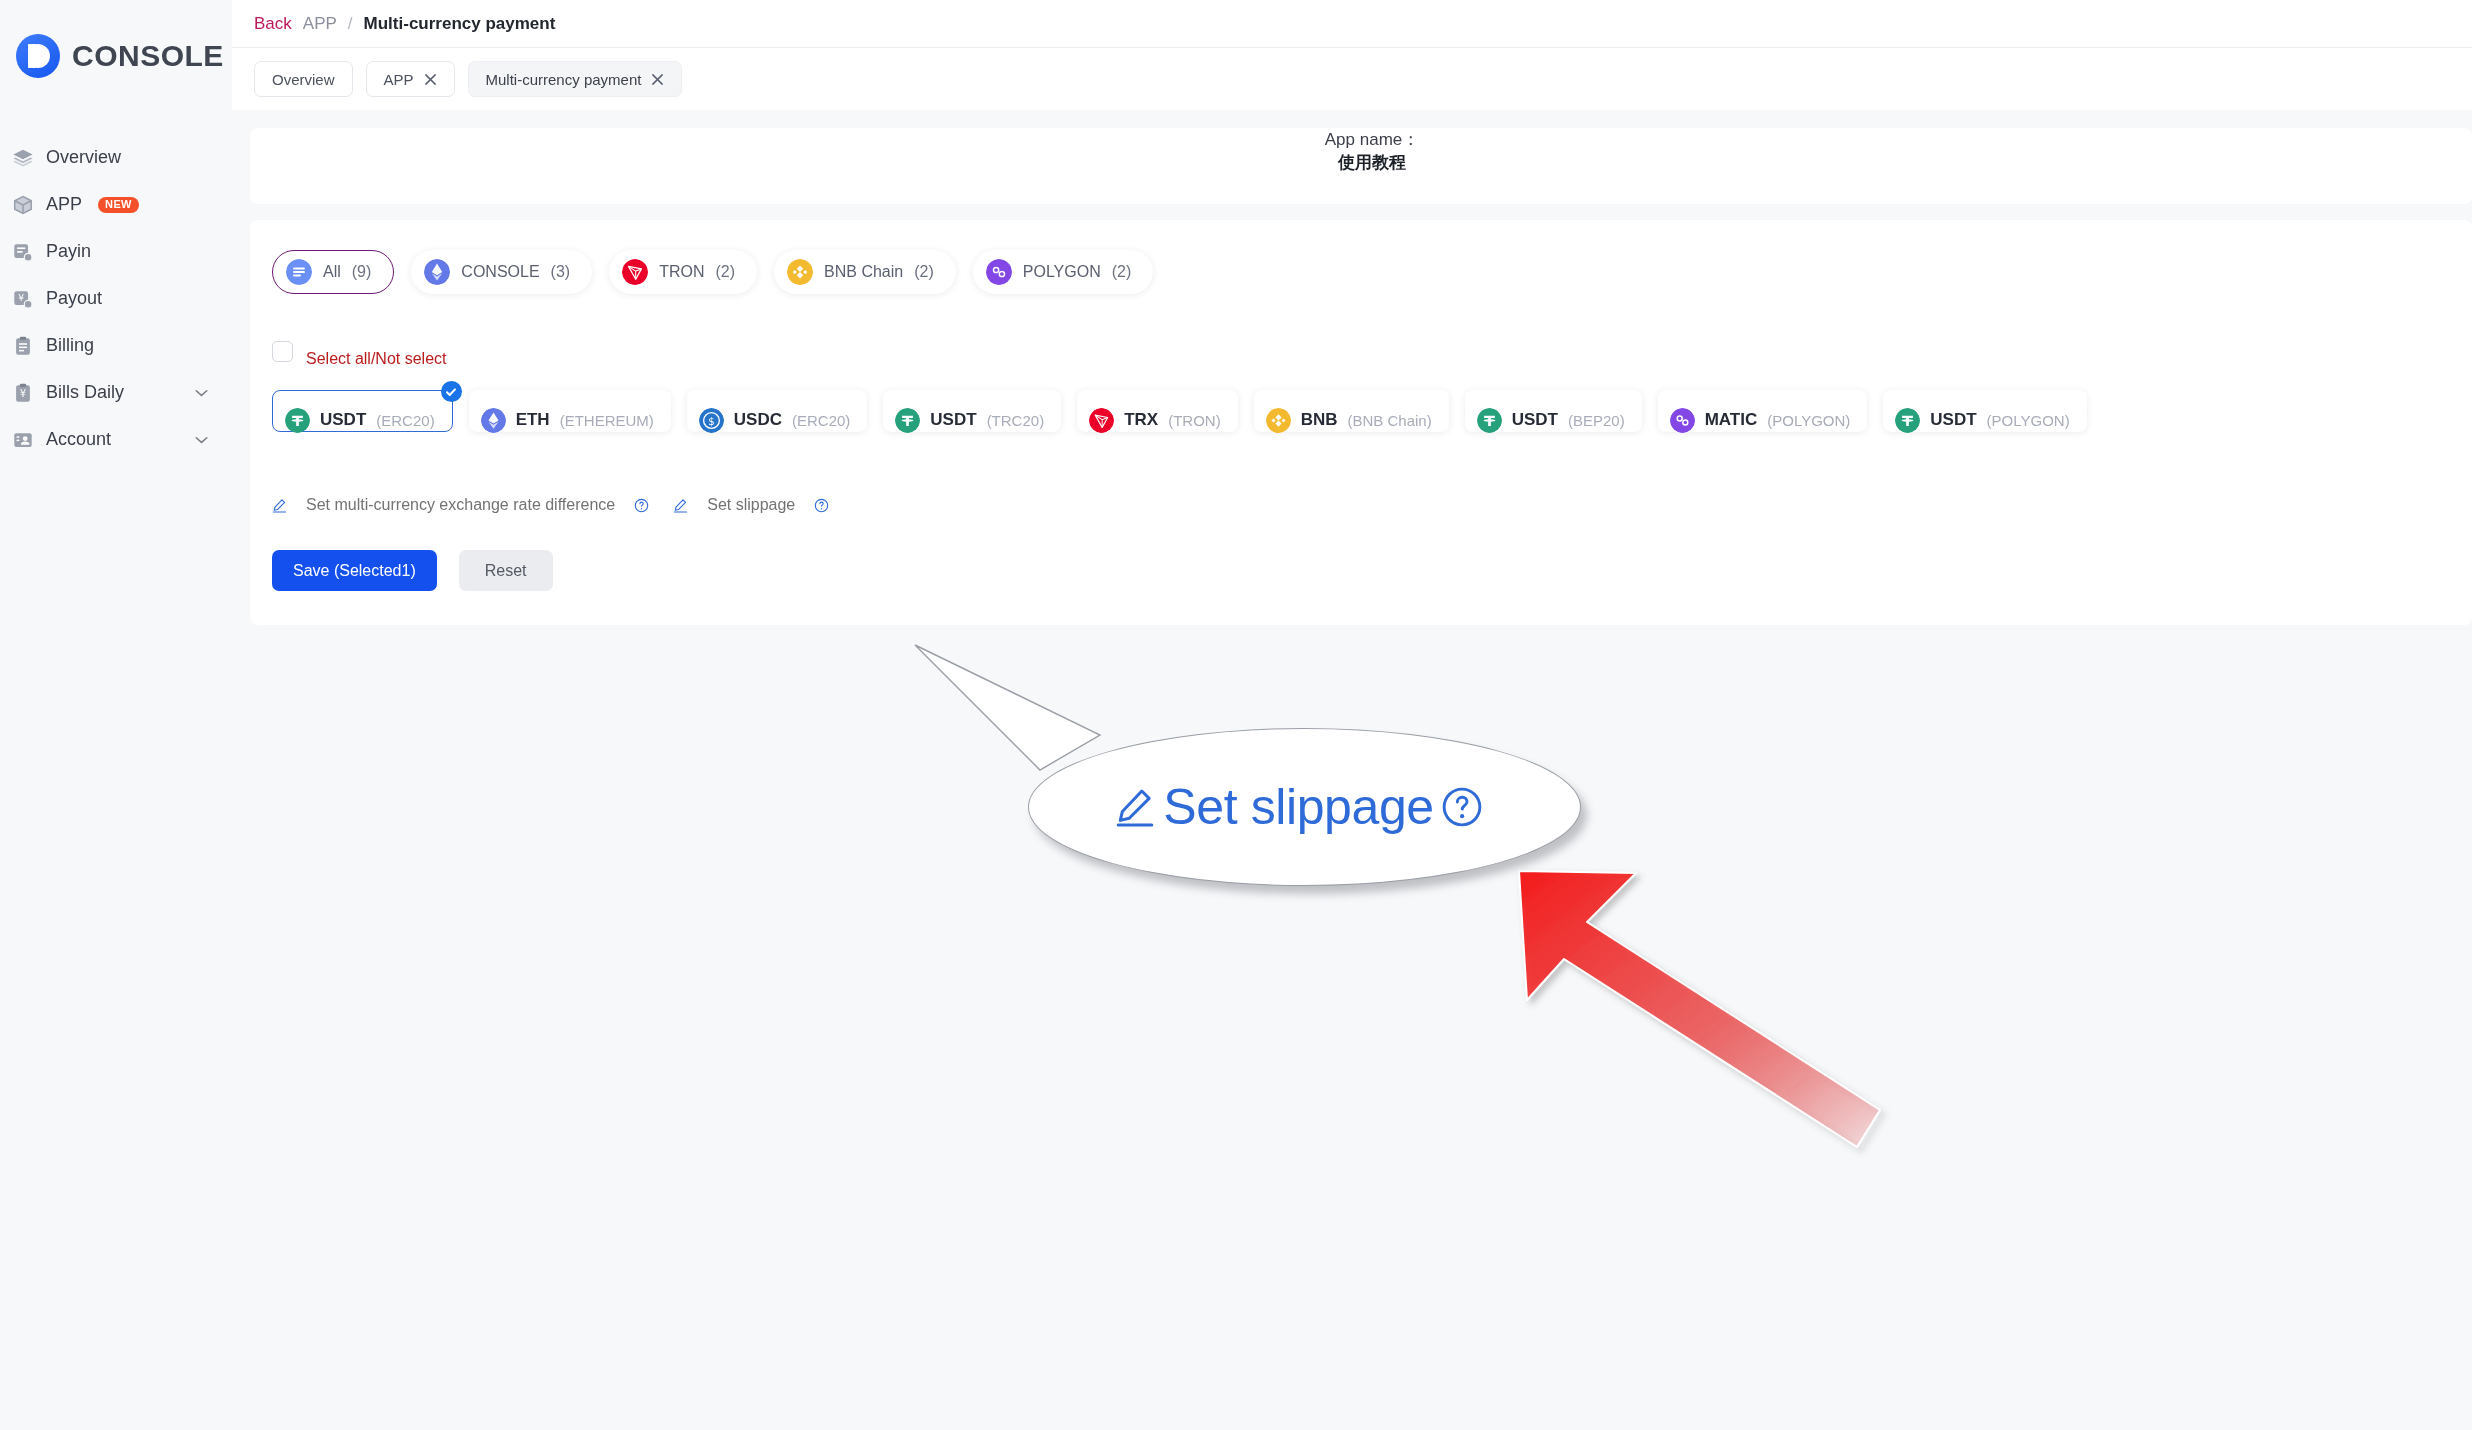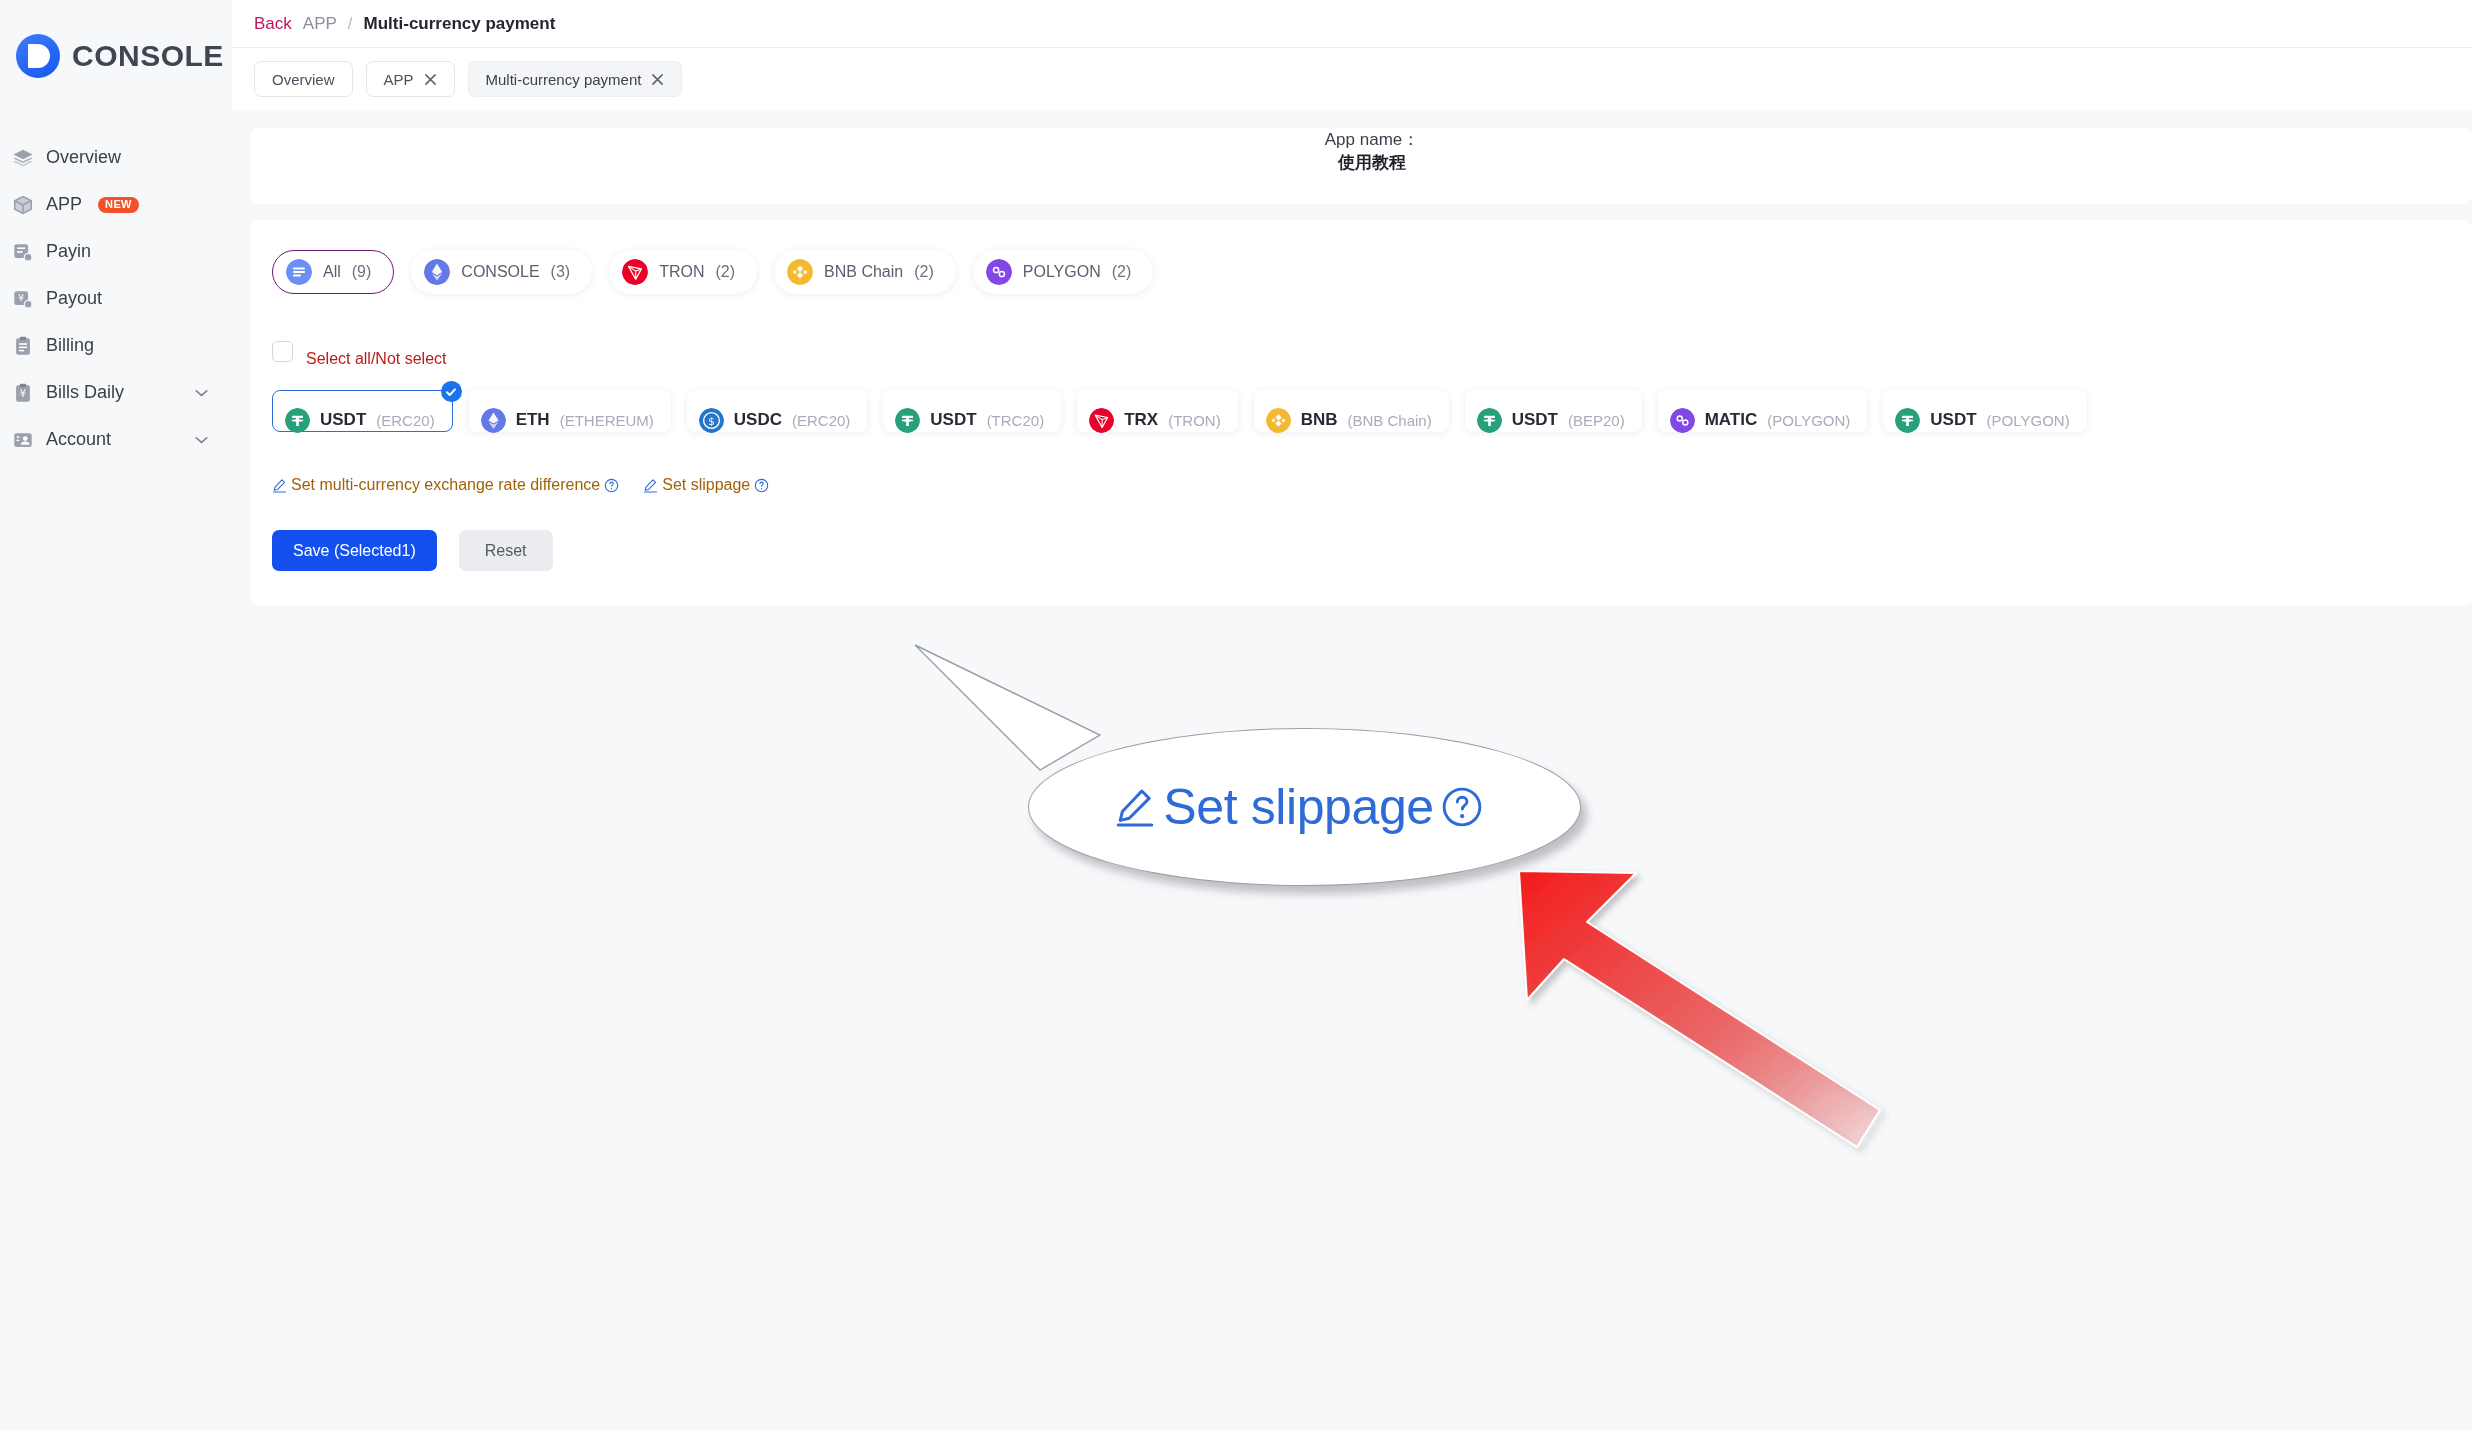--- a/index.html
+++ b/index.html
@@ -131,22 +131,22 @@
   .tok .net { font-size: 15px; color: #a7acb8; }
   .tick {
     position: absolute; right: -10px; top: -10px;
     width: 21px; height: 21px; border-radius: 50%; background: #1a73e8;
     display: flex; align-items: center; justify-content: center;
   }
   .tick svg { width: 12px; height: 12px; display:block; }
 
   .links-row { display: flex; align-items: center; gap: 24px; margin-top: 44px; }
   .lnk {
-    display: inline-flex; align-items: center; gap: 4px;
-    color: #a16207; font-size: 16px; cursor: pointer;
+    display: inline-flex; align-items: center; gap: 19px;
+    color: #737373; font-size: 16px; cursor: pointer; margin-top: 20px;
   }
   .lnk .ltext { text-decoration: none; }
   .lnk .pen { width: 15px; height: 15px; display:block; }
   .lnk .qm { width: 15px; height: 15px; display:block; }
 
   .btn-row { display: flex; align-items: center; gap: 22px; margin-top: 36px; }
   .btn {
     height: 41px; border-radius: 7px; border: none;
     font-size: 16px; cursor: pointer;
     display: flex; align-items: center; justify-content: center;

